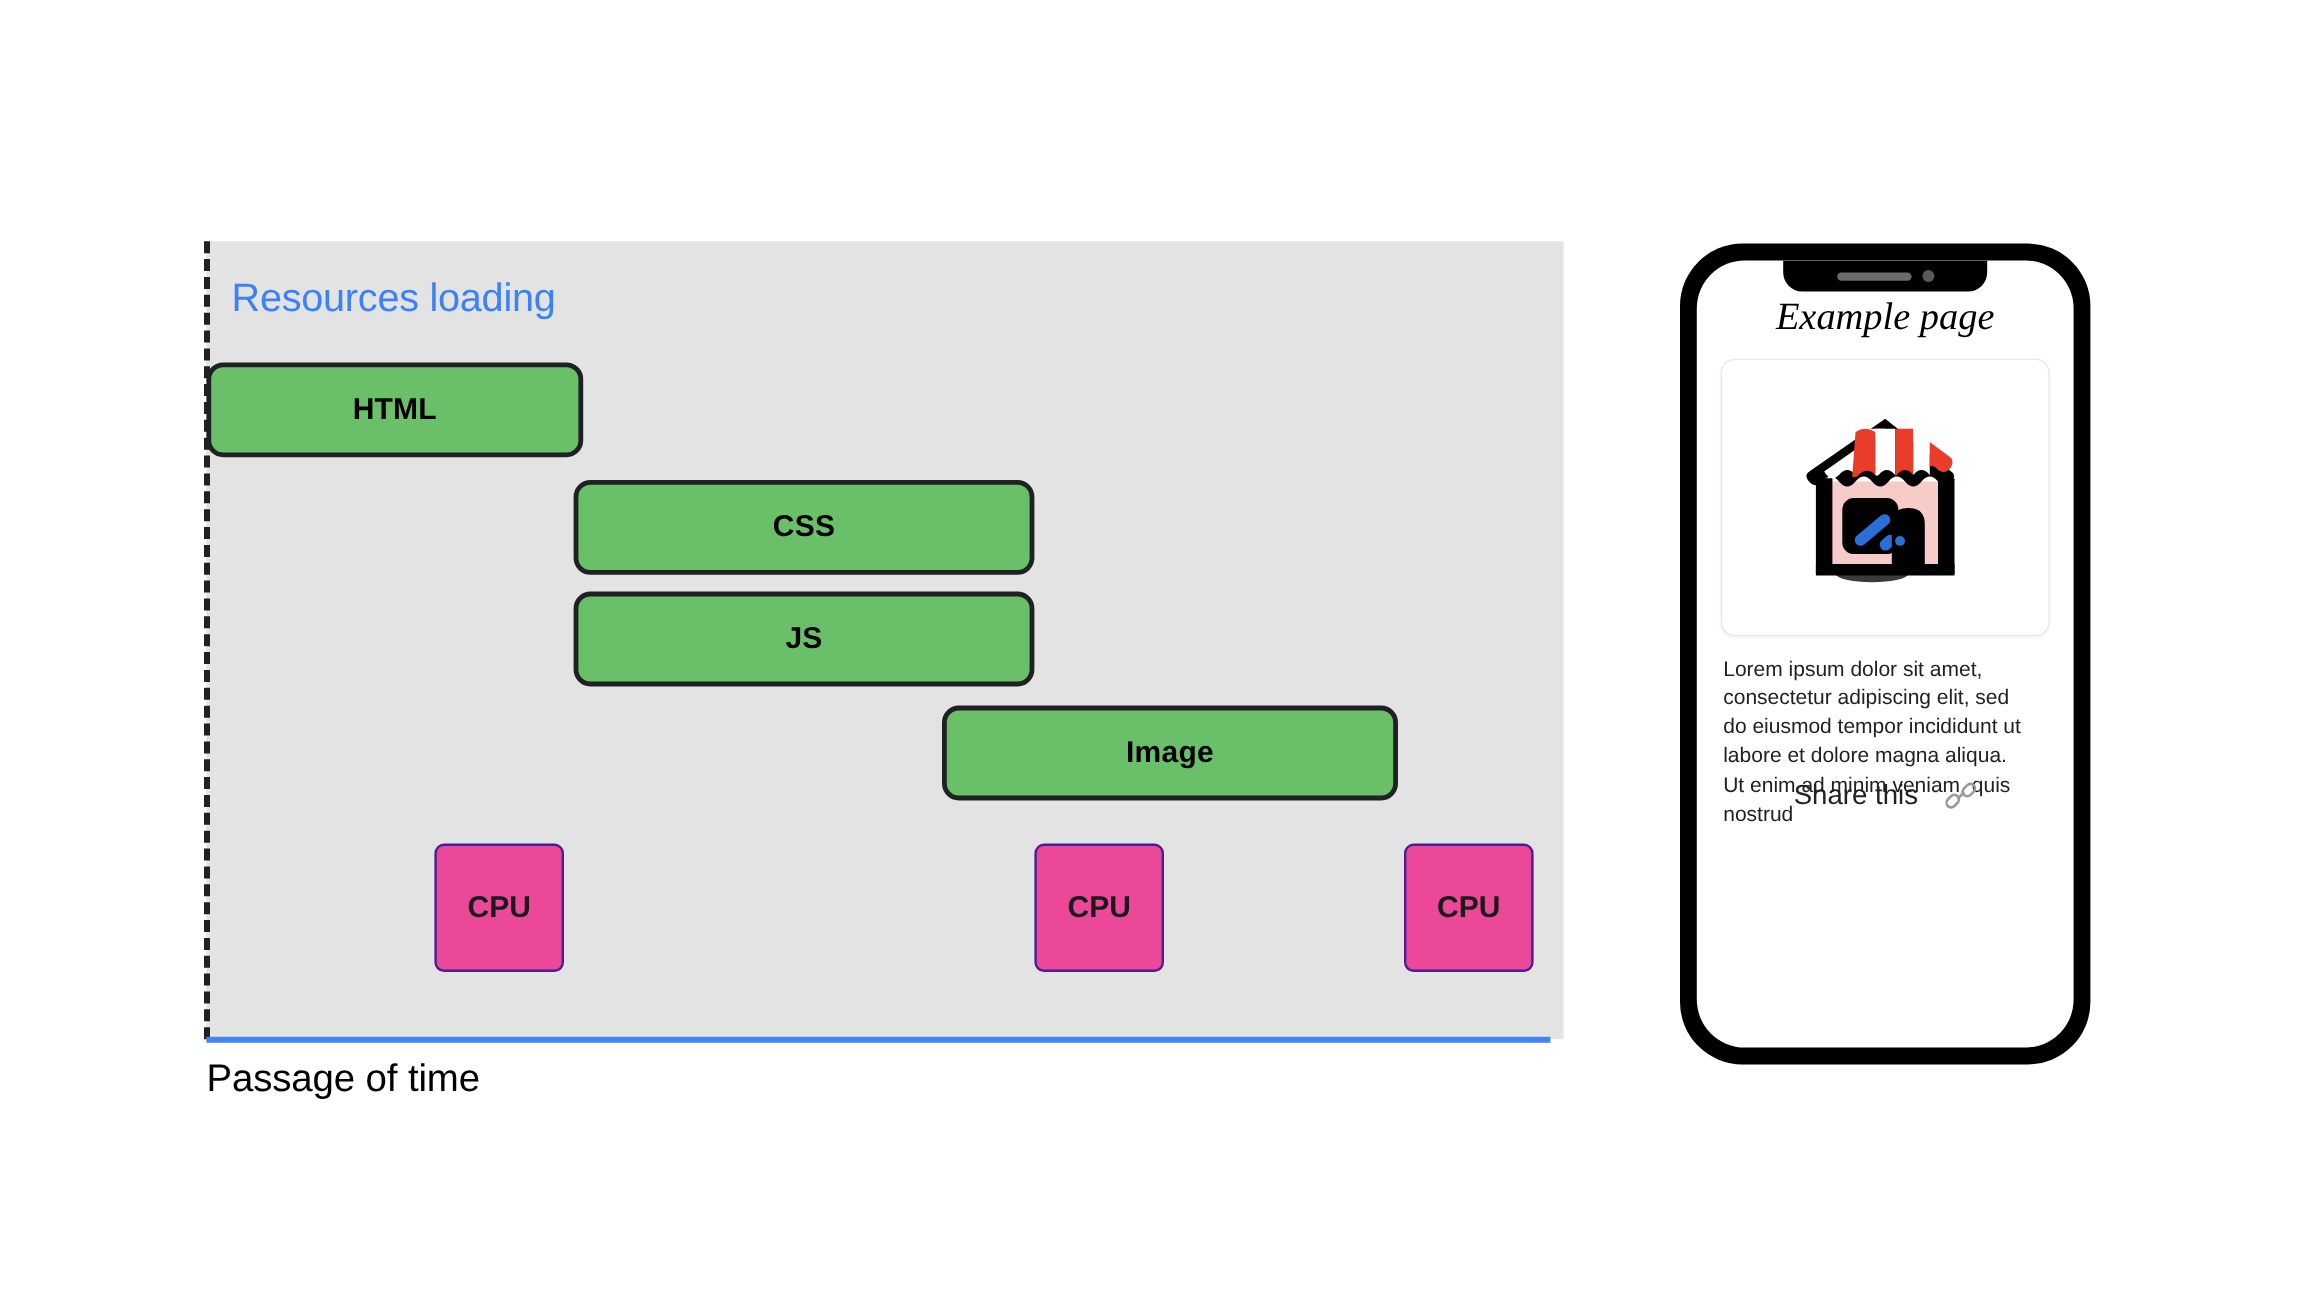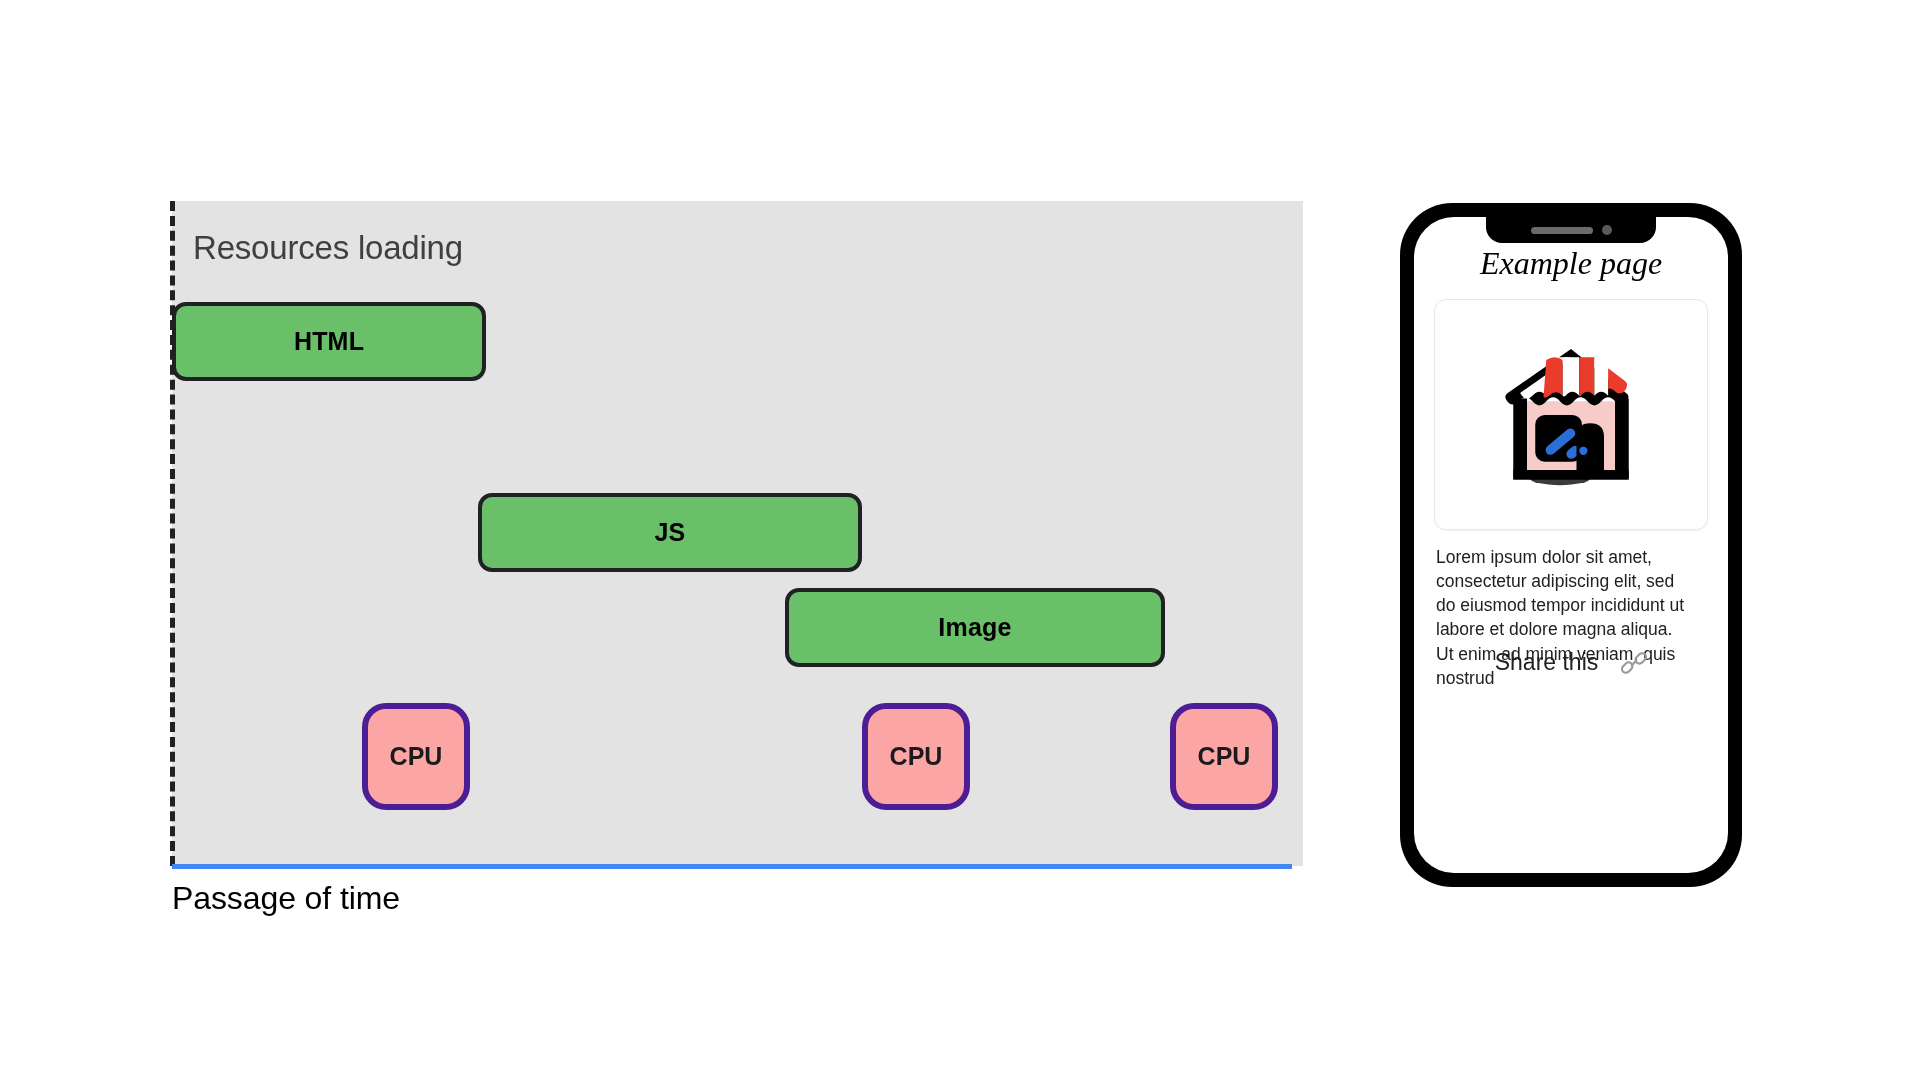--- a/index.html
+++ b/index.html
@@ -39,21 +39,21 @@
     width: 0;
     height: 665px;
     border-left: 5px dashed #212121;
   }
   #diagram-title {
     position: absolute;
     left: 21px;
     top: 28px;
     font-size: 33px;
     font-weight: 400;
-    color: #404040;
+    color: #3b82f6;
     letter-spacing: -0.2px;
     white-space: nowrap;
   }
 
   .res-bar {
     position: absolute;
     box-sizing: border-box;
     background: #6abf69;
     border: 4px solid #1f2124;
     border-radius: 14px;
@@ -62,23 +62,23 @@
     justify-content: center;
     font-size: 25px;
     font-weight: 700;
     color: #000000;
     letter-spacing: 0.2px;
   }
 
   .cpu-box {
     position: absolute;
     box-sizing: border-box;
-    background: #fca5a5;
-    border: 6px solid #4c1d95;
-    border-radius: 24px;
+    background: #ec4899;
+    border: 2px solid #4c1d95;
+    border-radius: 8px;
     width: 108px;
     height: 107px;
     display: flex;
     align-items: center;
     justify-content: center;
     font-size: 25px;
     font-weight: 700;
     color: #1b1b1b;
   }
 
@@ -234,20 +234,23 @@
   <div id="timeline-panel"></div>
 
   <div id="timeline-start-line"></div>
 
   <div id="diagram-title">Resources loading</div>
 
   <div class="res-bar" id="bar-html" style="left:0px; top:101px; width:314px; height:79px;">
     <span>HTML</span>
   </div>
 
+  <div class="res-bar" id="bar-css" style="left:306px; top:199px; width:384px; height:79px;">
+    <span>CSS</span>
+  </div>
 
   <div class="res-bar" id="bar-js" style="left:306px; top:292px; width:384px; height:79px;">
     <span>JS</span>
   </div>
 
   <div class="res-bar" id="bar-image" style="left:613px; top:387px; width:380px; height:79px;">
     <span>Image</span>
   </div>
 
   <div class="cpu-box" style="left:190px; top:502px;">

